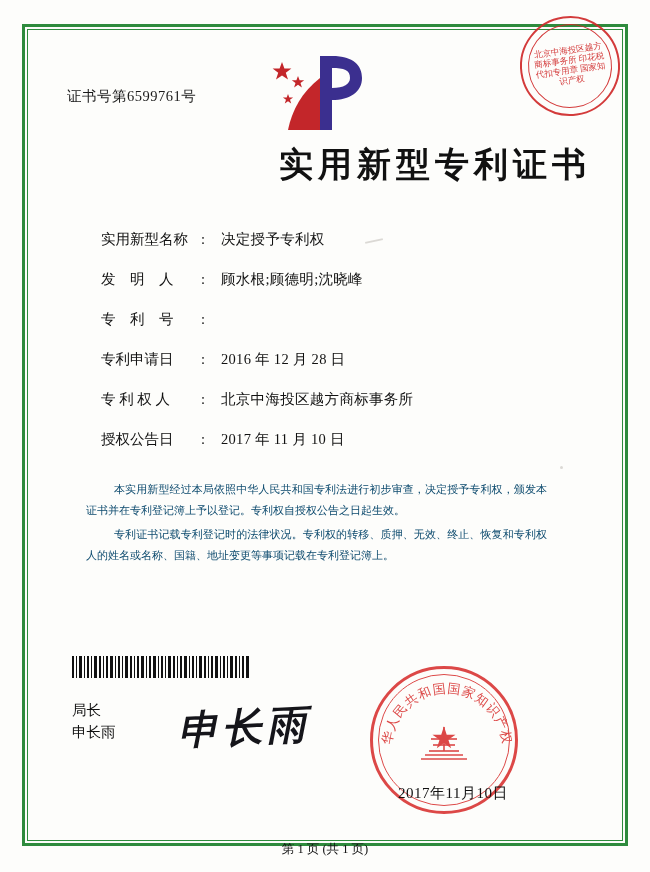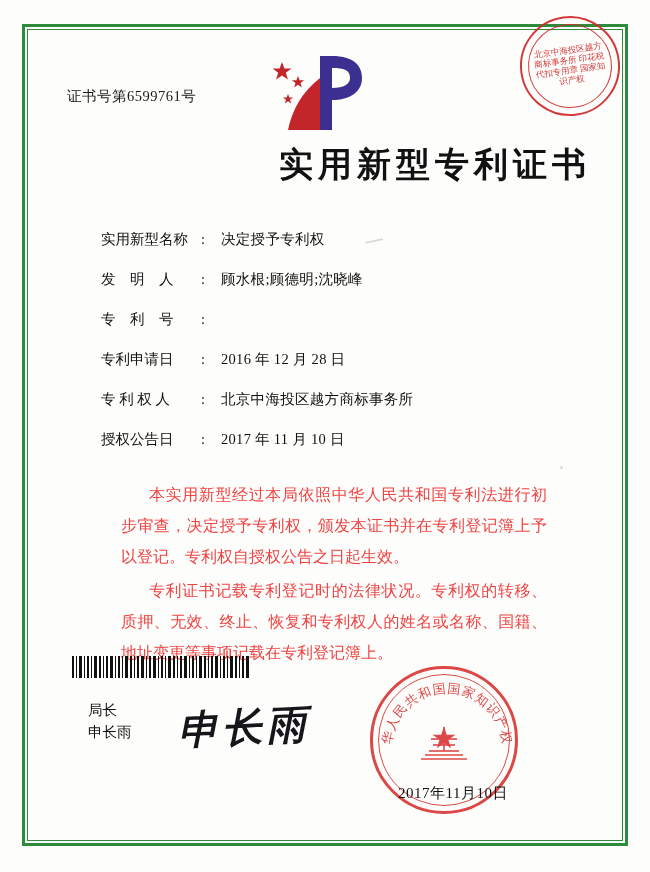--- a/index.html
+++ b/index.html
@@ -136,46 +136,46 @@
     text-align: left;
   }
   .field-value {
     flex: 1;
     letter-spacing: 0.3px;
   }
 
   
   .paragraphs {
     margin-top: 30px;
-    margin-left: 62px;
+    margin-left: 27px;
     margin-right: 44px;
-    font-size: 16px;
+    font-size: 11px;
     line-height: 1.95;
-    color: #ef4444;
+    color: #0c4a6e;
     text-align: justify;
   }
   .paragraphs p {
     margin: 0 0 2px 0;
     text-indent: 28px;
   }
 
   
   .barcode {
     position: absolute;
     left: 72px;
     top: 656px;
     width: 178px;
     height: 22px;
   }
   .barcode svg { display: block; }
 
   
   .sign-block {
     position: absolute;
-    left: 88px;
+    left: 72px;
     top: 700px;
     font-size: 14.5px;
     line-height: 1.5;
     color: #111;
   }
   .handwritten {
     position: absolute;
     left: 178px;
     top: 700px;
     font-size: 40px;
@@ -418,14 +418,15 @@
         <path d="M16 32 H46"></path>
         <path d="M31 8 L31 32"></path>
         <path d="M18 20 H44"></path>
         <path d="M20 26 H42"></path>
       </g>
     </svg>
   </div>
 
   <div class="issue-date-bottom">2017年11月10日</div>
 
+  <div class="page-footer">第 1 页 (共 1 页)</div>
 
 </div>
 
 </body></html>

